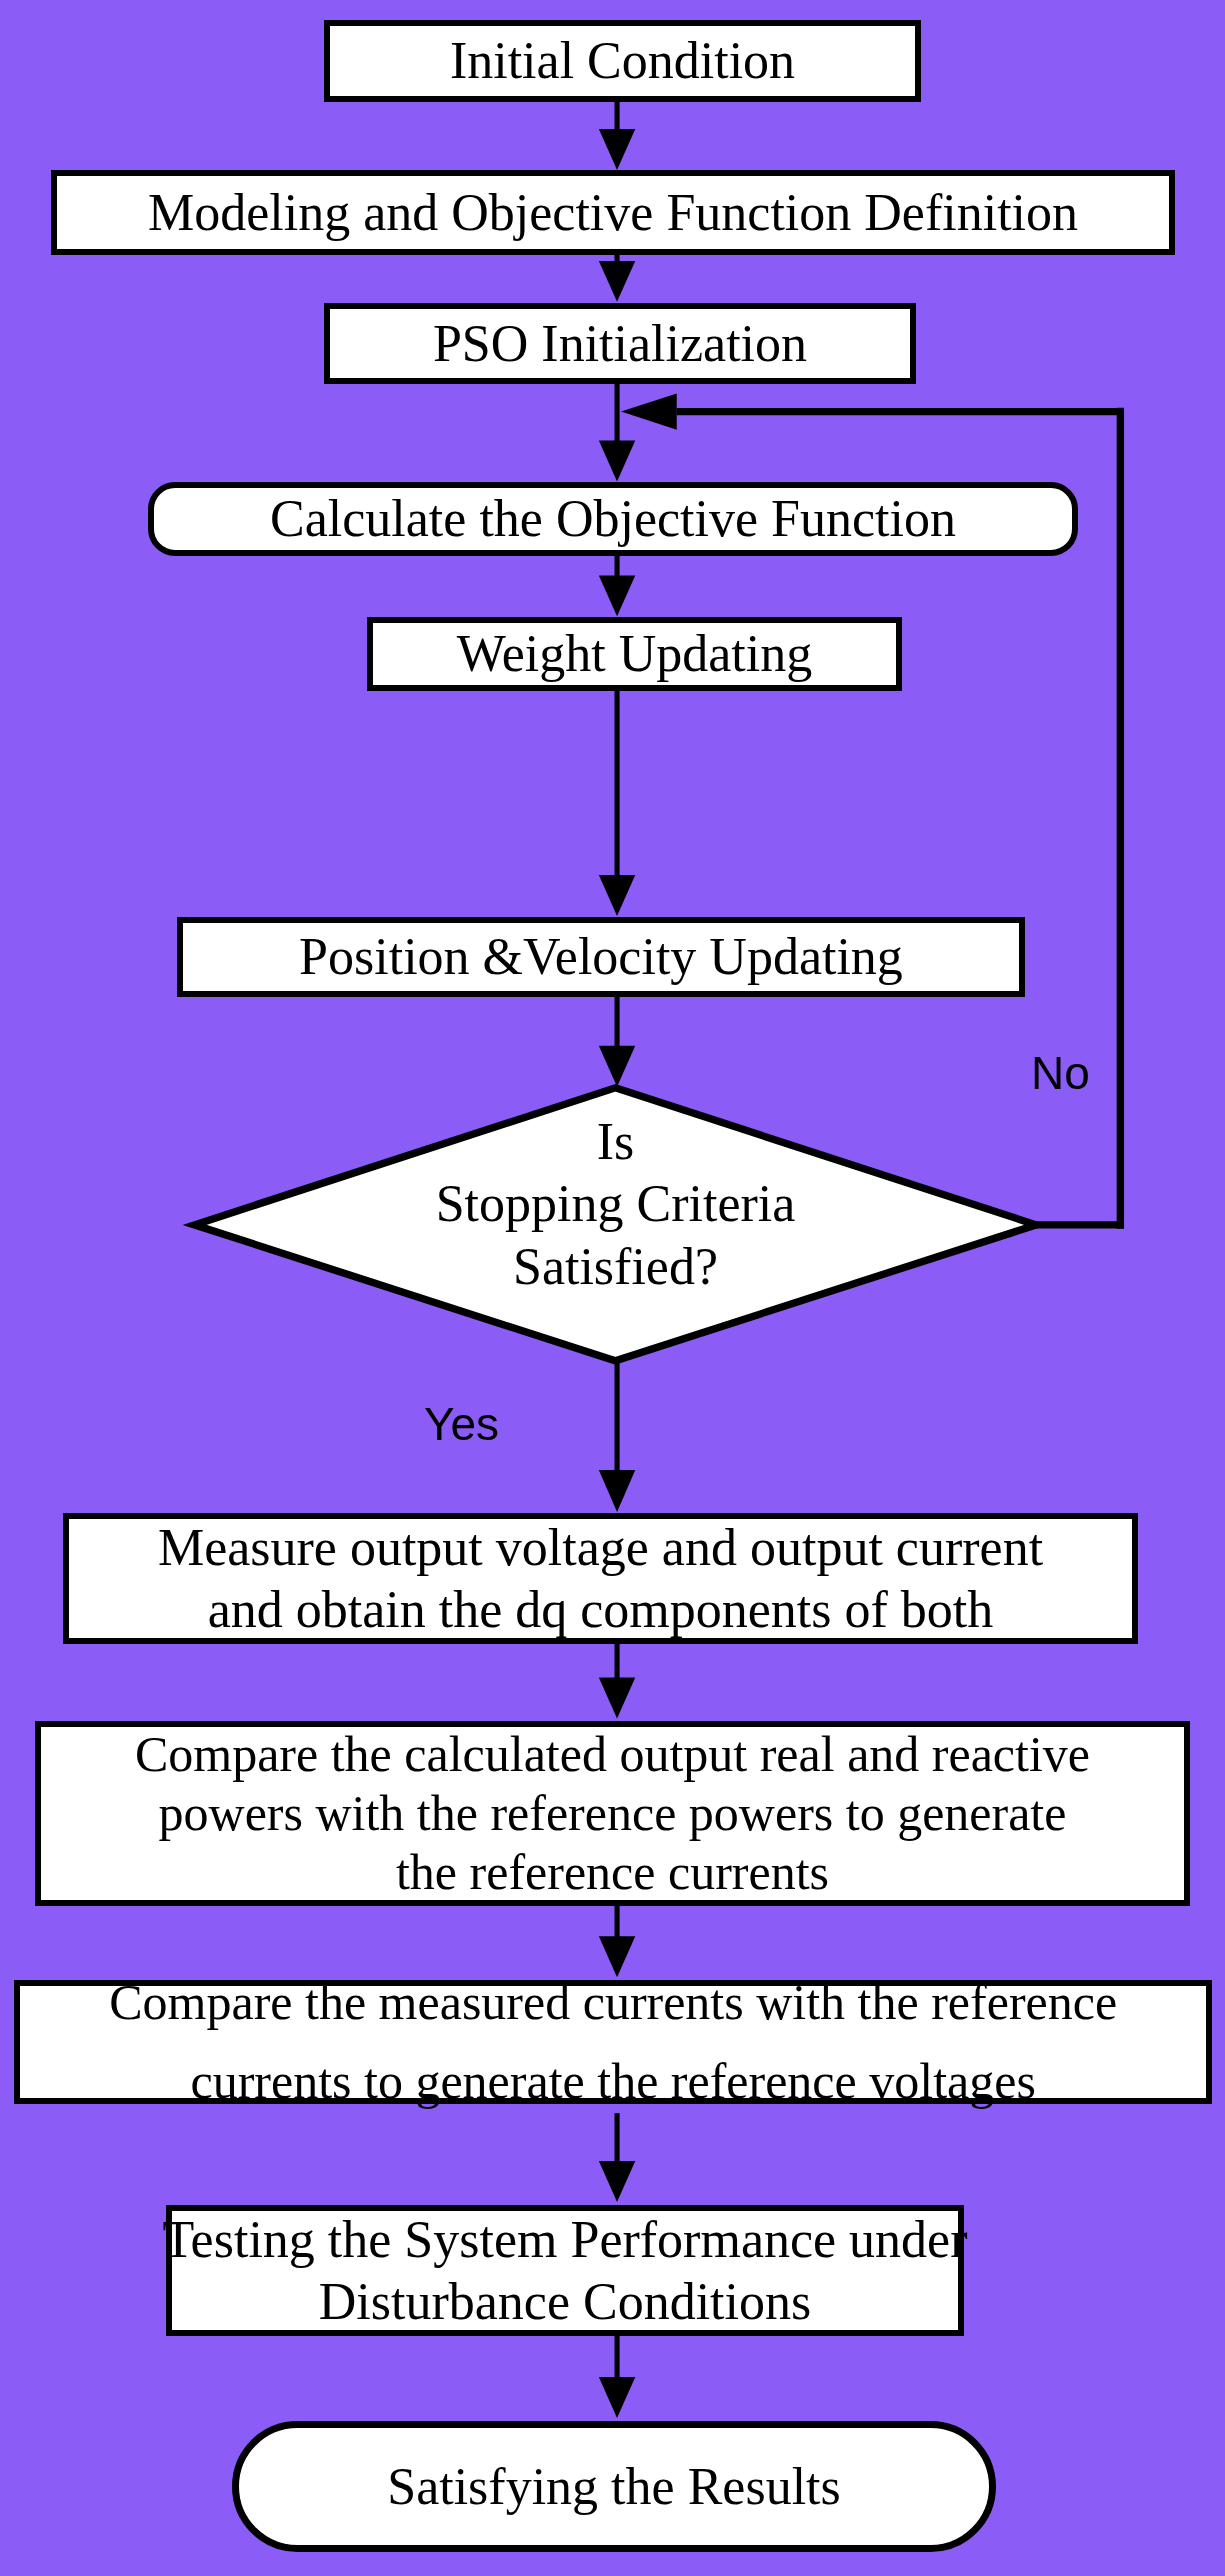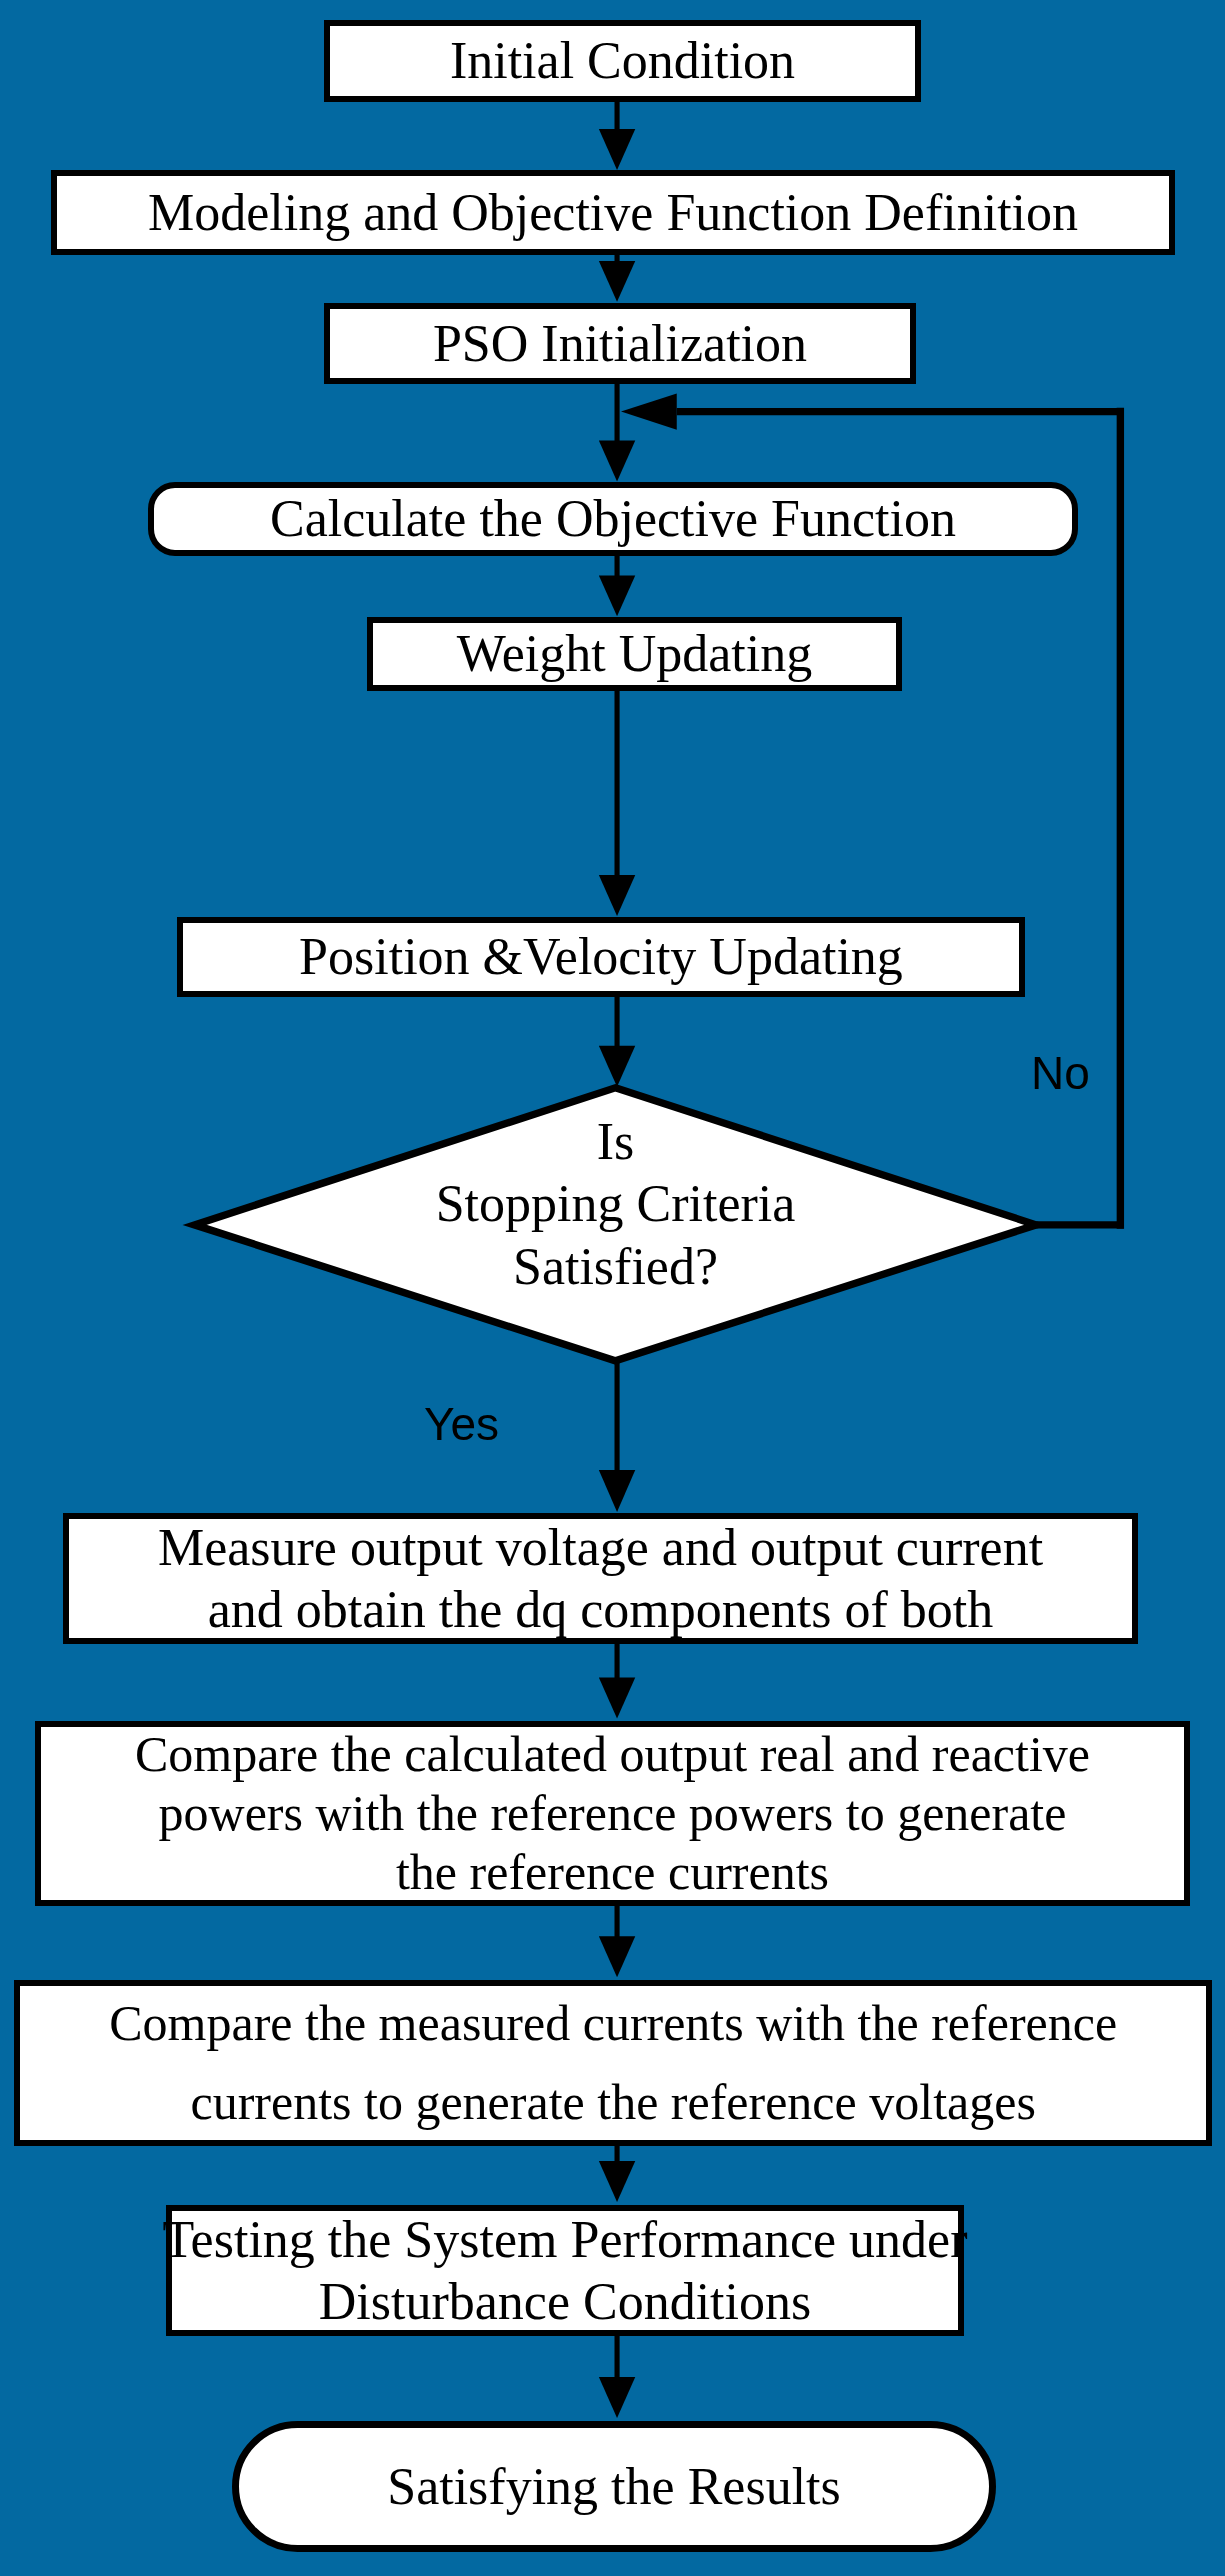--- a/index.html
+++ b/index.html
@@ -1,19 +1,19 @@
 <!DOCTYPE html>
 <html style="font-size:9px"><head>
 <meta charset="utf-8">
 <style>
   html,body{margin:0;padding:0;background:#ffffff;}
   .canvas{
     position:relative;
     width:1225px;height:2576px;
-    background:#0369a1;
+    background:#8b5cf6;
     color:#000000;
     font-family:"Liberation Serif", serif;
     overflow:hidden;
   }
   svg.links{position:absolute;left:0;top:0;z-index:1;}
   .node{
     position:absolute;z-index:2;
     box-sizing:border-box;
     border:6.3px solid #000000;
     background:#ffffff;
@@ -123,21 +123,21 @@
     <span class="tline">Measure output voltage and output current</span>
     <span class="tline">and obtain the dq components of both</span>
   </div>
 
   <div class="node f88" style="left:35px;top:1721px;width:1155px;height:185px;">
     <span class="tline">Compare the calculated output real and reactive</span>
     <span class="tline">powers with the reference powers to generate</span>
     <span class="tline">the reference currents</span>
   </div>
 
-  <div class="node f88" style="left:14.2px;top:1980px;width:1198px;height:166px;gap:20px;">
+  <div class="node f88" style="left:14.2px;top:1980px;width:1198px;height:124px;gap:20px;">
     <span class="tline">Compare the measured currents with the reference</span>
     <span class="tline">currents to generate the reference voltages</span>
   </div>
 
   <div class="node" style="left:166px;top:2205px;width:798px;height:131px;">
     <span class="tline">Testing the System Performance under</span>
     <span class="tline">Disturbance Conditions</span>
   </div>
 
   <div class="node stadium" style="left:232px;top:2421px;width:764px;height:131px;">

